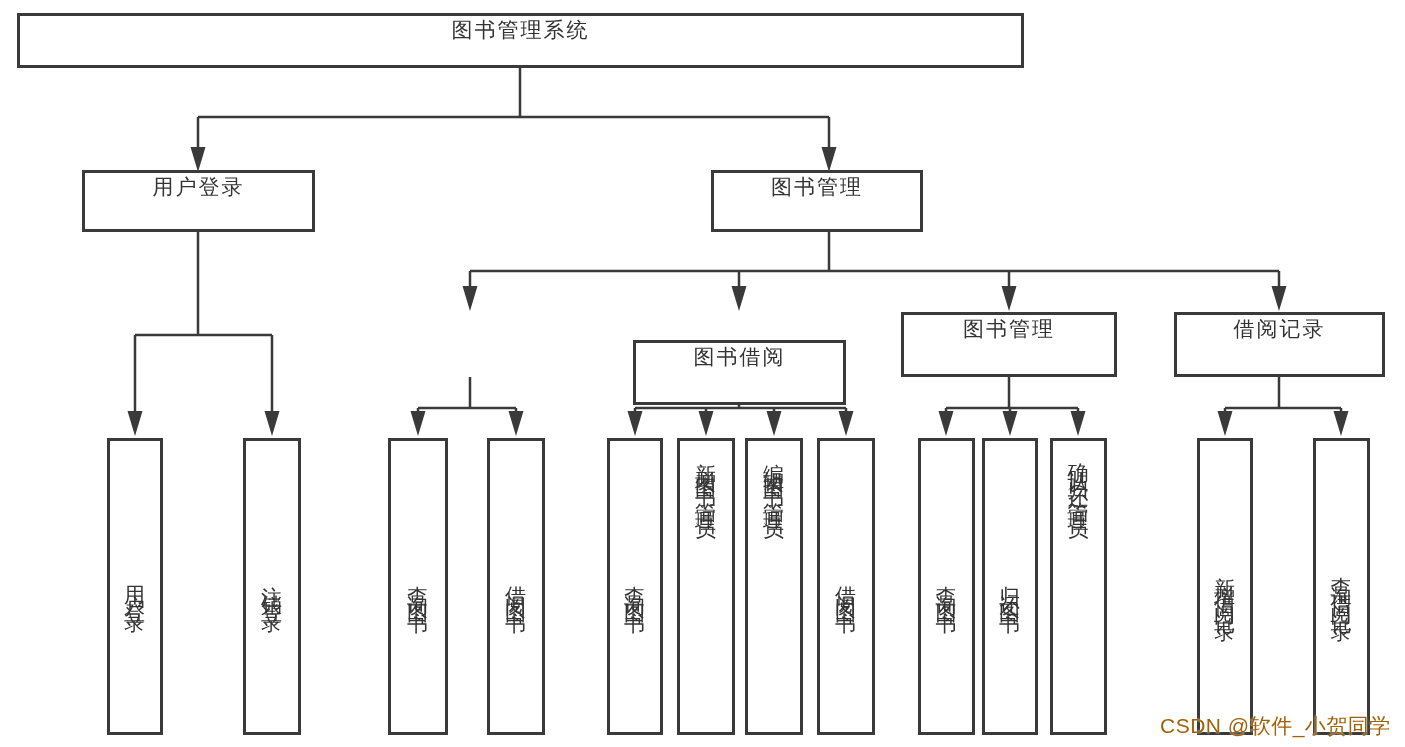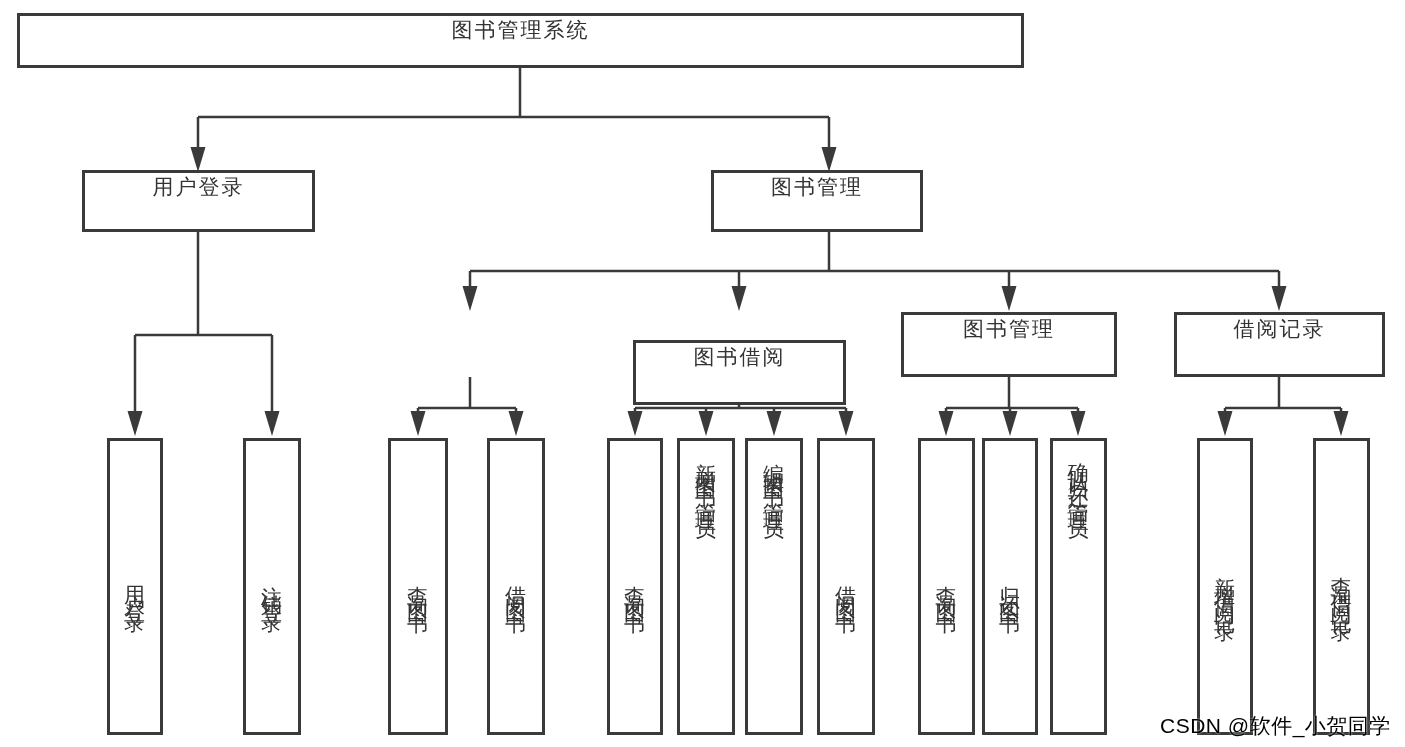--- a/index.html
+++ b/index.html
@@ -26,21 +26,21 @@
     background: #ffffff; border: 3px solid #3a3a3a;
     writing-mode: vertical-rl; text-orientation: mixed;
     display: flex; align-items: center; justify-content: center;
     color: #333333; font-size: 21px; letter-spacing: 9px; line-height: 1;
     overflow: hidden;
   }
   .leaf.from-top { justify-content: flex-start; padding-top: 5px; letter-spacing: 8px; }
 
   .watermark {
     position: absolute; left: 1160px; top: 712px; z-index: 3;
-    font-size: 21px; color: #000000; letter-spacing: 0.5px;
+    font-size: 21px; color: #a16207; letter-spacing: 0.5px;
     text-shadow: 0 0 2px #ffffff; white-space: nowrap;
   }
 </style>
 </head>
 <body>
 
 <div class="stage">
 
   <svg class="connectors" width="1405" height="747" viewBox="0 0 1405 747">
     <g stroke="#3a3a3a" stroke-width="2.5" fill="none">

